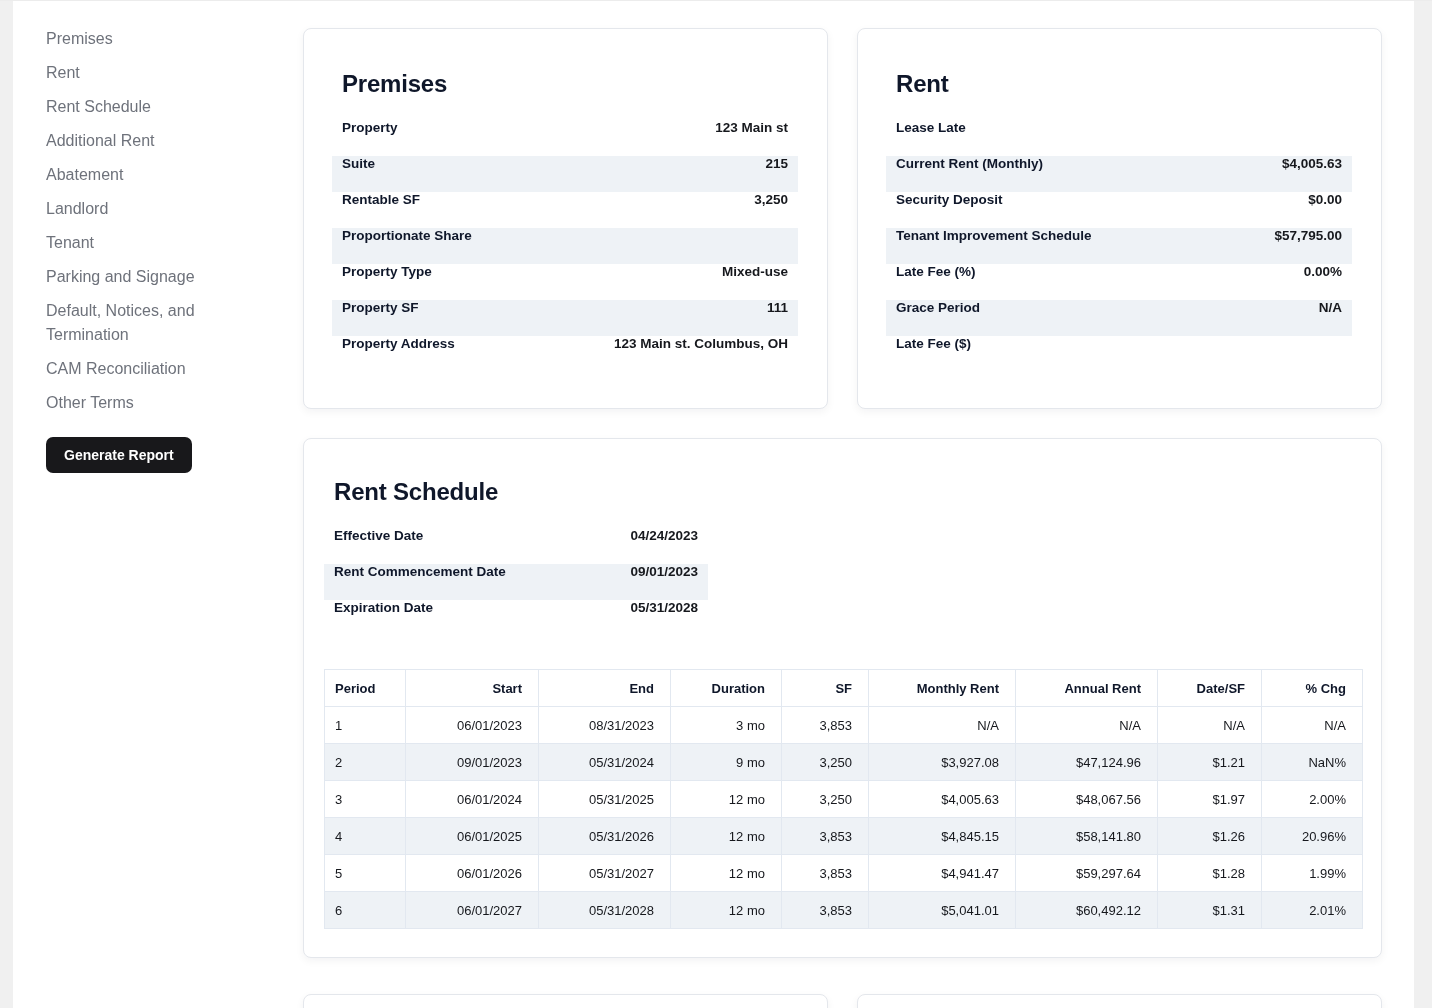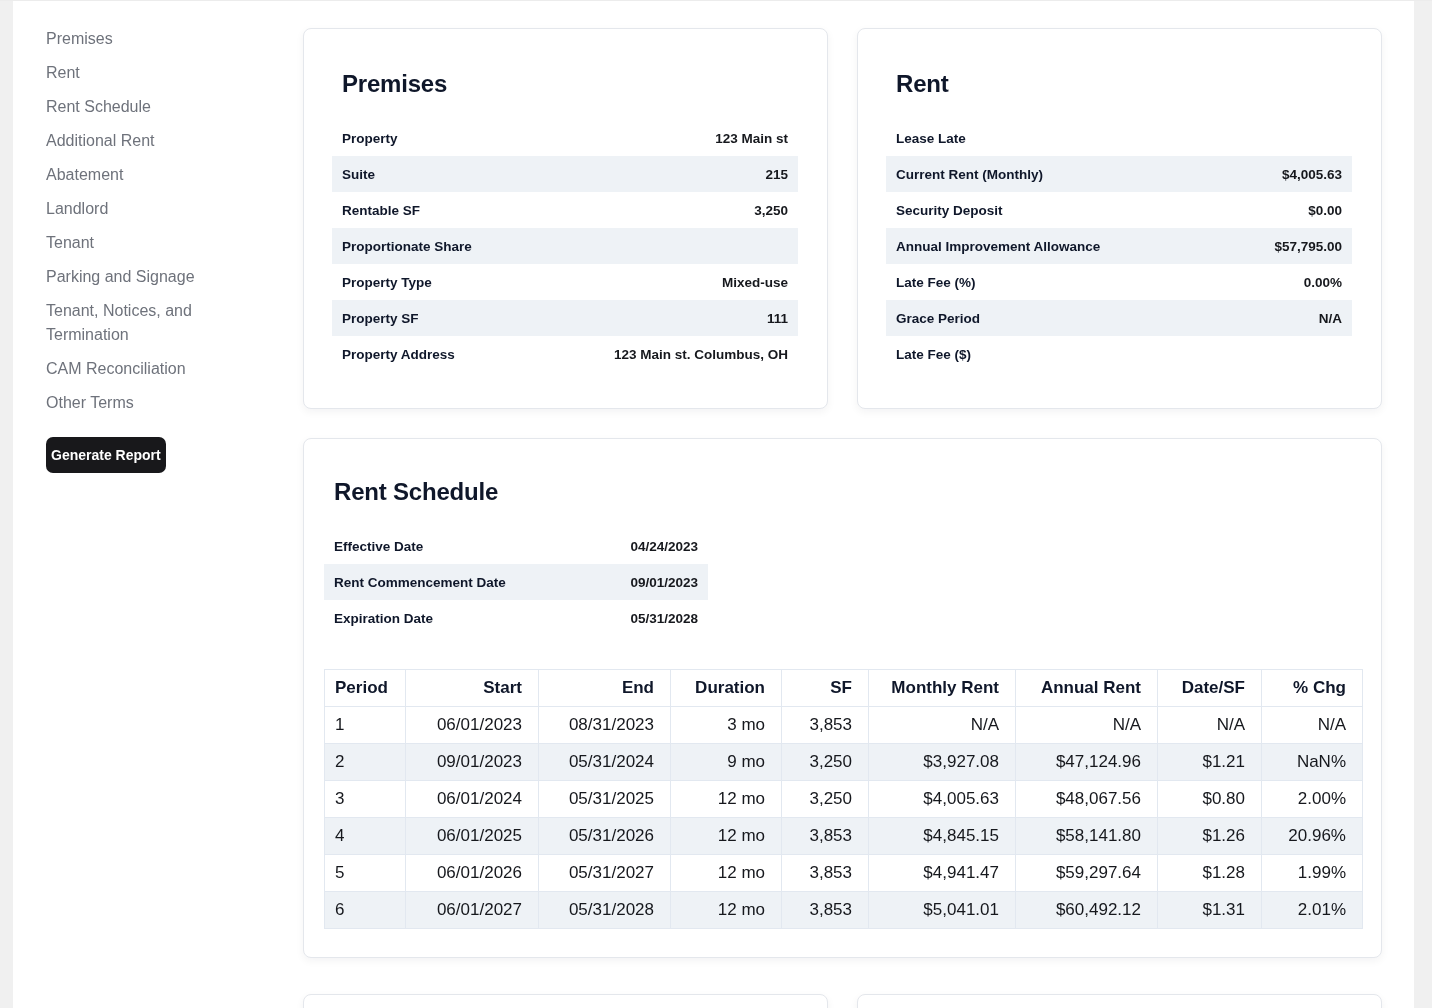--- a/index.html
+++ b/index.html
@@ -27,21 +27,21 @@
 
   
   .sidebar{position:absolute;left:46px;top:26px;width:212px}
   .side-list{list-style:none}
   .side-item{
     font-size:16px;line-height:24px;color:var(--sidebar-ink);
     margin-bottom:10px;cursor:pointer;
   }
   .generate-btn{
     margin-top:12px;
-    height:36px;padding:0 5px;
+    height:36px;padding:0 18px;
     background:var(--btn-bg);color:#fff;
     font-family:"Liberation Sans",sans-serif;
     font-size:14px;font-weight:700;
     border:none;border-radius:7px;cursor:pointer;
   }
 
   
   .main{position:absolute;left:303px;top:27px;width:1079px}
   .card{
     background:#fff;
@@ -55,32 +55,32 @@
   .cards-row.partial{margin-top:36px}
   .card-partial{width:525px;height:40px}
 
   .card h2{
     font-size:24px;line-height:26px;font-weight:700;color:var(--ink-strong);
     margin:0 10px 23px 10px;letter-spacing:-0.2px;
   }
 
   
   .kv-row{
-    display:flex;justify-content:space-between;align-items:center;
+    display:flex;justify-content:space-between;align-items:flex-start;
     height:36px;padding:0 10px;font-size:13.5px;
   }
   .kv-row:nth-child(even){background:var(--stripe)}
   .kv-label{font-weight:700;color:var(--ink-strong)}
   .kv-value{font-weight:700;color:var(--ink)}
   .kv-narrow{width:384px}
 
   
   .sched-table{
     border-collapse:collapse;margin-top:33px;
-    font-size:17px;color:var(--ink);table-layout:fixed;width:1038px;
+    font-size:13px;color:var(--ink);table-layout:fixed;width:1038px;
   }
   .sched-table th,.sched-table td{
     border:1px solid var(--line);
     height:37px;padding:0 16px;text-align:right;
     overflow:hidden;white-space:nowrap;
   }
   .sched-table th{font-weight:700;color:var(--ink-strong)}
   .sched-table th:first-child,.sched-table td:first-child{text-align:left;padding-left:10px}
   .sched-table tbody tr:nth-child(even){background:var(--stripe)}
   .c0{width:81px}.c1{width:133px}.c2{width:132px}.c3{width:111px}.c4{width:87px}
@@ -95,21 +95,21 @@
 <nav class="sidebar">
   <ul class="side-list" id="sidebar-list">
       <li class="side-item">Premises</li>
       <li class="side-item">Rent</li>
       <li class="side-item">Rent Schedule</li>
       <li class="side-item">Additional Rent</li>
       <li class="side-item">Abatement</li>
       <li class="side-item">Landlord</li>
       <li class="side-item">Tenant</li>
       <li class="side-item">Parking and Signage</li>
-      <li class="side-item">Tenant, Notices, and Termination</li>
+      <li class="side-item">Default, Notices, and Termination</li>
       <li class="side-item">CAM Reconciliation</li>
       <li class="side-item">Other Terms</li>
     </ul>
   <button class="generate-btn">Generate Report</button>
 </nav>
 
 <main class="main">
 
   <div class="cards-row">
     <section class="card card-top">
@@ -155,21 +155,21 @@
           </div>
           <div class="kv-row">
             <span class="kv-label">Current Rent (Monthly)</span>
             <span class="kv-value">$4,005.63</span>
           </div>
           <div class="kv-row">
             <span class="kv-label">Security Deposit</span>
             <span class="kv-value">$0.00</span>
           </div>
           <div class="kv-row">
-            <span class="kv-label">Annual Improvement Allowance</span>
+            <span class="kv-label">Tenant Improvement Schedule</span>
             <span class="kv-value">$57,795.00</span>
           </div>
           <div class="kv-row">
             <span class="kv-label">Late Fee (%)</span>
             <span class="kv-value">0.00%</span>
           </div>
           <div class="kv-row">
             <span class="kv-label">Grace Period</span>
             <span class="kv-value">N/A</span>
           </div>
@@ -246,21 +246,21 @@
             <td>NaN%</td>
           </tr>
           <tr>
             <td>3</td>
             <td>06/01/2024</td>
             <td>05/31/2025</td>
             <td>12 mo</td>
             <td>3,250</td>
             <td>$4,005.63</td>
             <td>$48,067.56</td>
-            <td>$0.80</td>
+            <td>$1.97</td>
             <td>2.00%</td>
           </tr>
           <tr>
             <td>4</td>
             <td>06/01/2025</td>
             <td>05/31/2026</td>
             <td>12 mo</td>
             <td>3,853</td>
             <td>$4,845.15</td>
             <td>$58,141.80</td>

